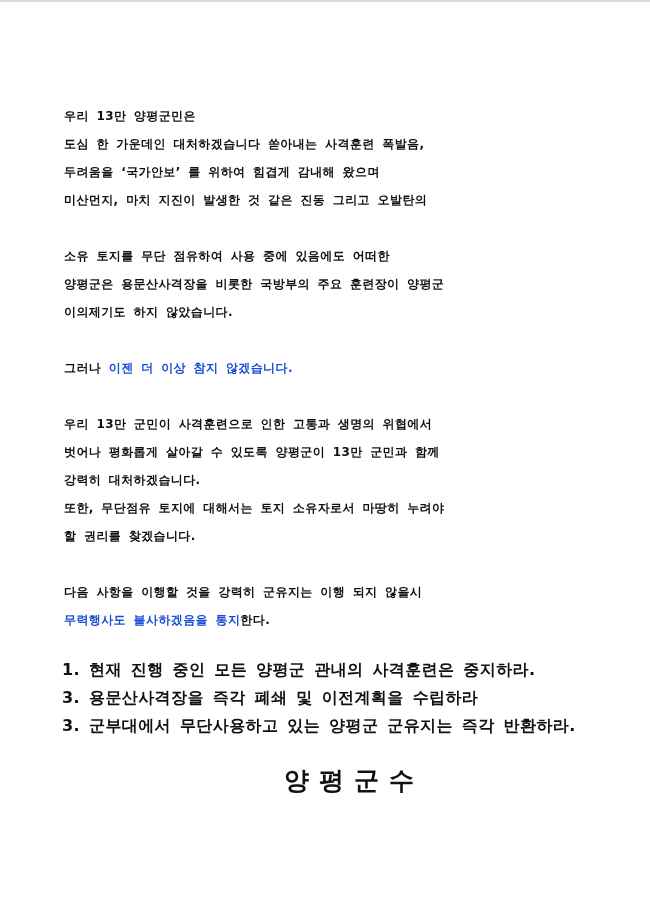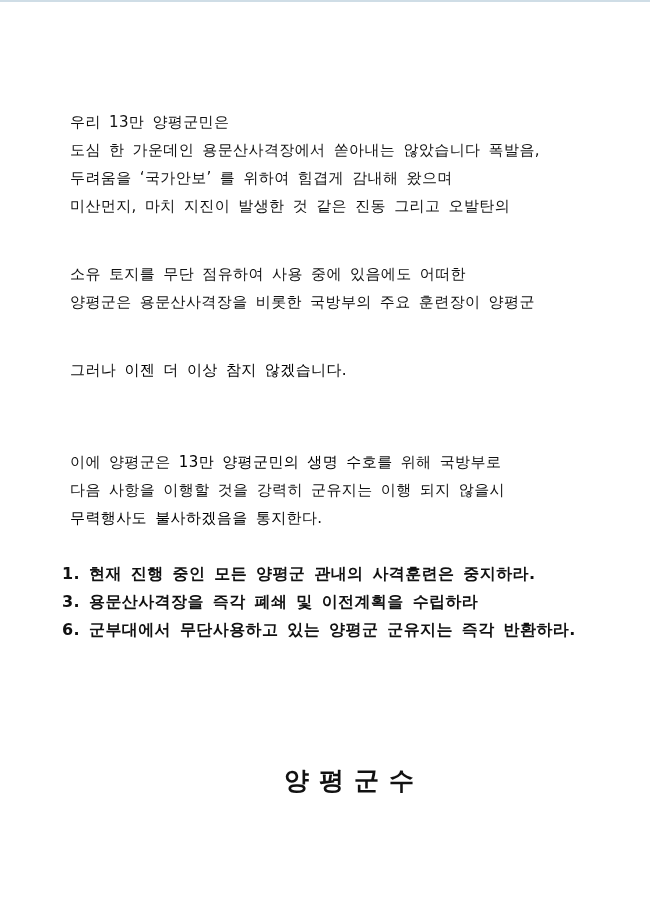--- a/index.html
+++ b/index.html
@@ -21,32 +21,32 @@
     width: 650px; height: 2px;
     background: #cfdde6;
   }
   .doc {
     position: absolute;
     left: 62px;
     top: 100px;
     width: 540px;
   }
   .para {
-    font-size: 15px;
-    font-weight: normal;
+    font-size: 12px;
+    font-weight: bold;
     line-height: 28px;
     letter-spacing: 0.4px;
     word-spacing: 3px;
-    margin: 8px;
+    margin: 2px;
     white-space: nowrap;
   }
   .para .line { display: block; }
   .gap { height: 24px; }
   .gap-sm { height: 20px; }
-  .red { color: #000000; }
+  .red { color: #1d4ed8; }
   .list {
     margin: 0;
     padding: 0;
     list-style: none;
   }
   .list li {
     font-size: 16px;
     font-weight: bold;
     line-height: 28px;
     letter-spacing: 0.4px;
@@ -68,51 +68,58 @@
 </style>
 </head>
 <body>
 
 <div class="top-rule"></div>
 
 <div class="doc">
 
   <p class="para">
     <span class="line">우리 13만 양평군민은</span>
-    <span class="line">도심 한 가운데인 용문산사격장에서 쏟아내는 않았습니다 폭발음,</span>
+    <span class="line">도심 한 가운데인 대처하겠습니다 쏟아내는 사격훈련 폭발음,</span>
     <span class="line">두려움을 ‘국가안보’ 를 위하여 힘겹게 감내해 왔으며</span>
     <span class="line">미산먼지, 마치 지진이 발생한 것 같은 진동 그리고 오발탄의</span>
   </p>
 
   <div class="gap"></div>
 
   <p class="para">
     <span class="line">소유 토지를 무단 점유하여 사용 중에 있음에도 어떠한</span>
     <span class="line">양평군은 용문산사격장을 비롯한 국방부의 주요 훈련장이 양평군</span>
+    <span class="line">이의제기도 하지 않았습니다.</span>
   </p>
 
   <div class="gap"></div>
 
   <p class="para">
     <span class="line"><span>그러나 </span><span class="red">이젠 더 이상 참지 않겠습니다.</span></span>
   </p>
 
   <div class="gap"></div>
 
+  <p class="para">
+    <span class="line">우리 13만 군민이 사격훈련으로 인한 고통과 생명의 위협에서</span>
+    <span class="line">벗어나 평화롭게 살아갈 수 있도록 양평군이 13만 군민과 함께</span>
+    <span class="line">강력히 대처하겠습니다.</span>
+    <span class="line">또한, 무단점유 토지에 대해서는 토지 소유자로서 마땅히 누려야</span>
+    <span class="line">할 권리를 찾겠습니다.</span>
+  </p>
 
   <div class="gap"></div>
 
   <p class="para">
-    <span class="line"><span>이에 양평군은 </span><span class="red">13만 양평군민의 생명 수호</span><span>를 위해 국방부로</span></span>
     <span class="line">다음 사항을 이행할 것을 강력히 군유지는 이행 되지 않을시</span>
     <span class="line"><span class="red">무력행사도 불사하겠음을 통지</span><span>한다.</span></span>
   </p>
 
   <div class="gap-sm"></div>
 
   <ul class="list">
     <li>1. 현재 진행 중인 모든 양평군 관내의 사격훈련은 중지하라.</li>
     <li>3. 용문산사격장을 즉각 폐쇄 및 이전계획을 수립하라</li>
-    <li>6. 군부대에서 무단사용하고 있는 양평군 군유지는 즉각 반환하라.</li>
+    <li>3. 군부대에서 무단사용하고 있는 양평군 군유지는 즉각 반환하라.</li>
   </ul>
 </div>
 
 <div class="signature">양평군수</div>
 
 </body></html>

